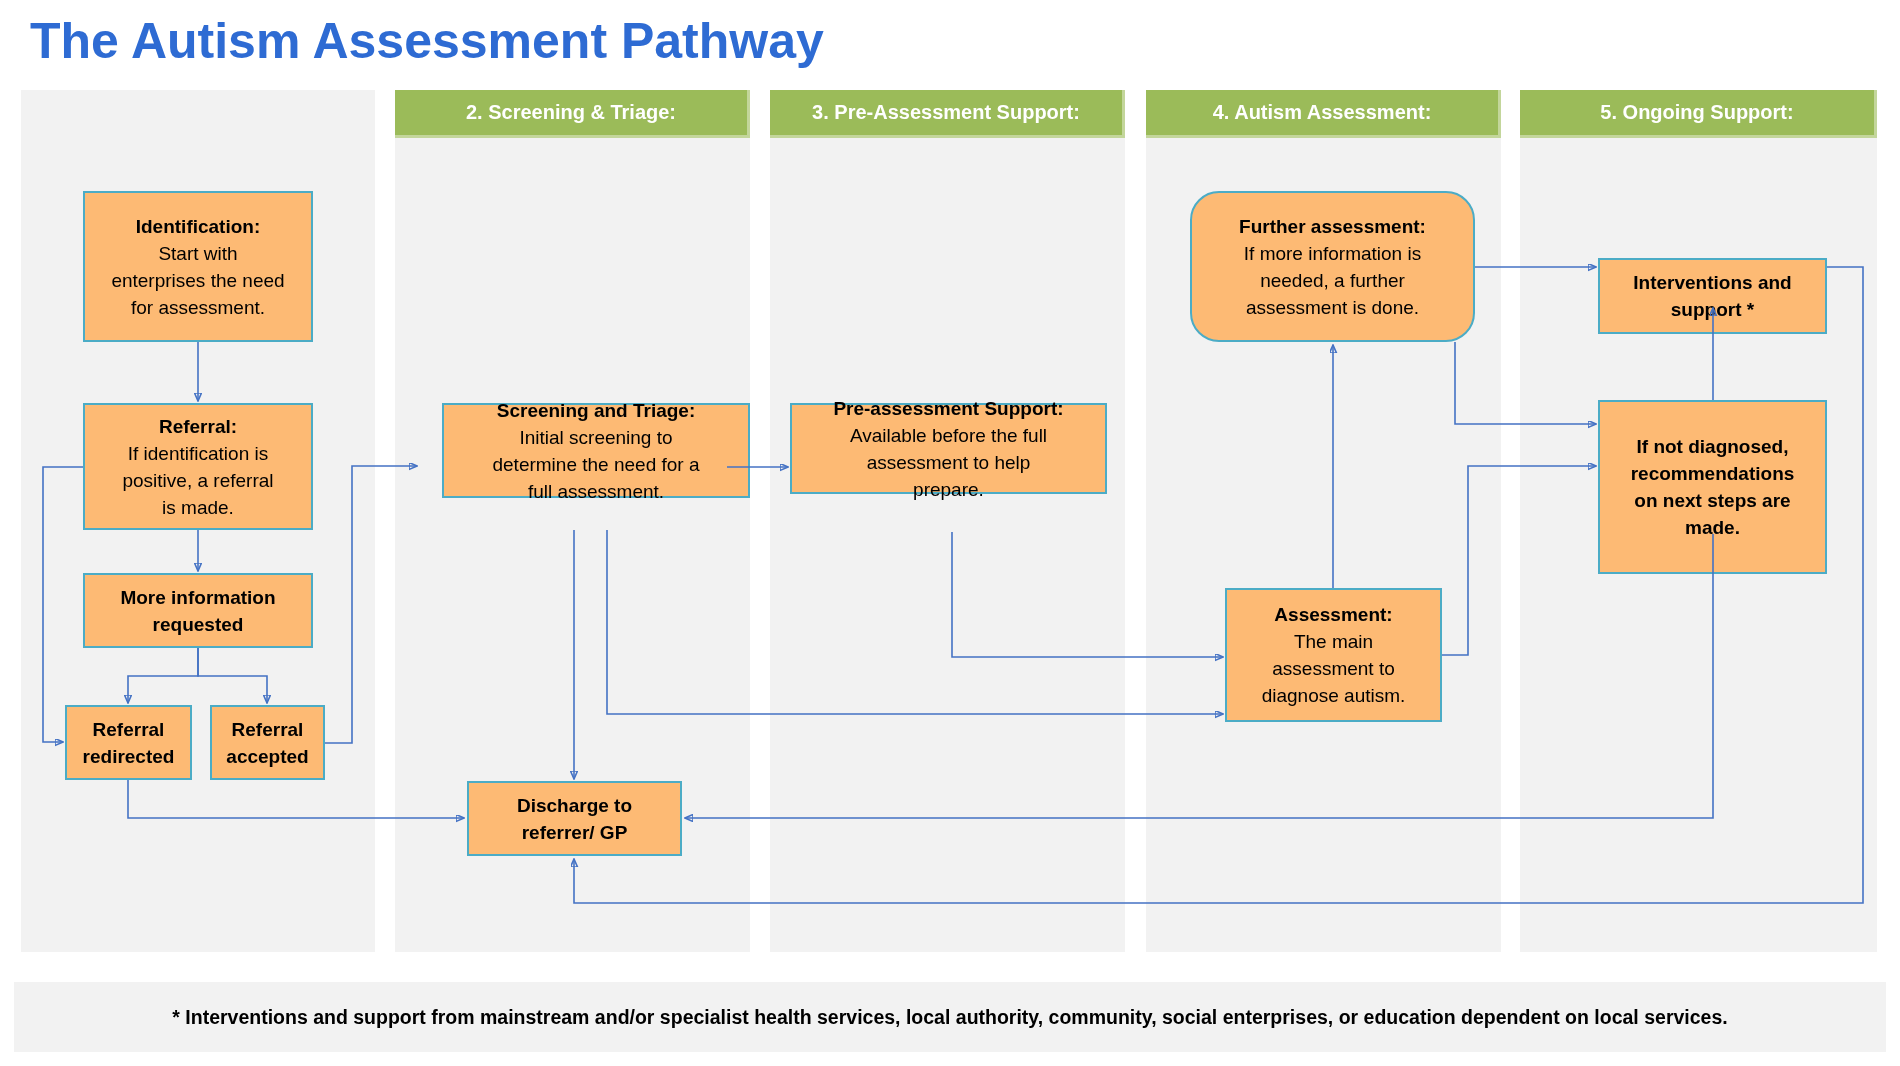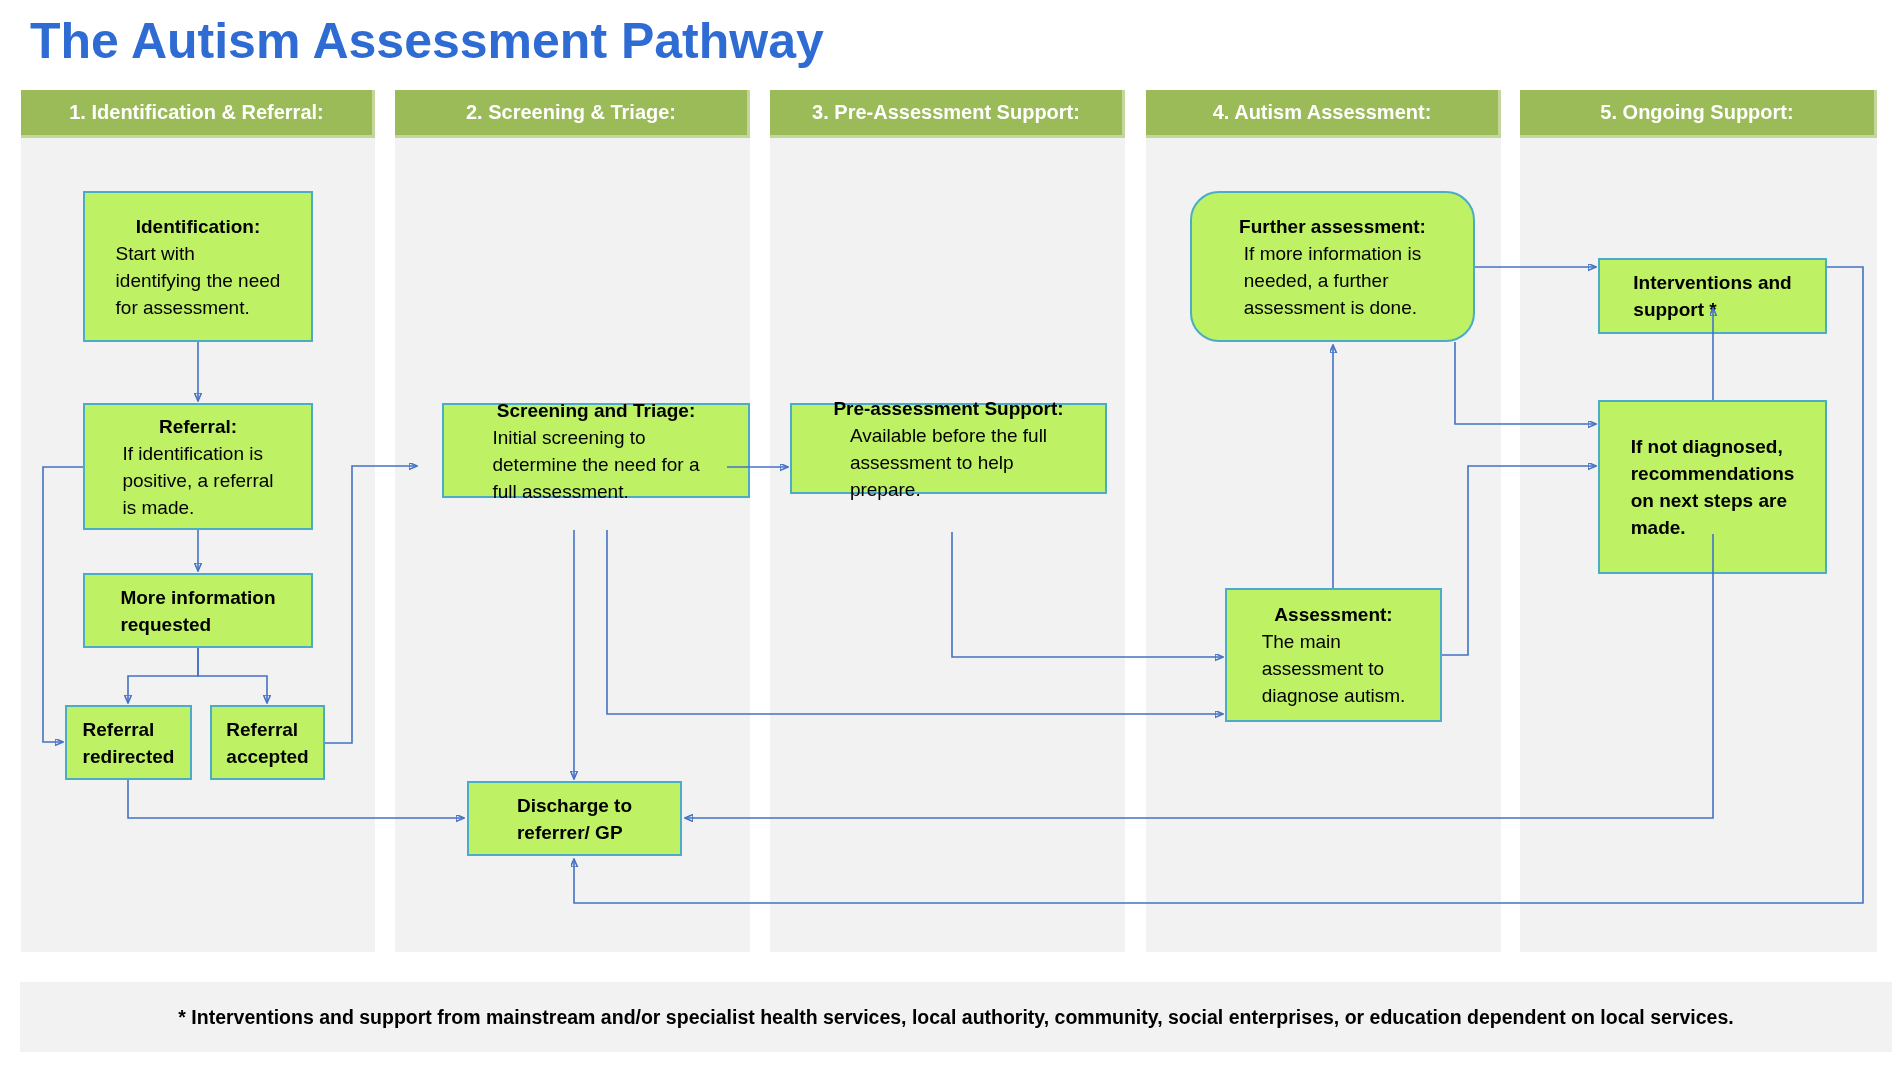--- a/index.html
+++ b/index.html
@@ -17,33 +17,33 @@
     position:absolute; top:90px; height:48px;
     background:#9BBB59;
     border-right:3px solid #C3D69B; border-bottom:3px solid #C3D69B;
     box-sizing:border-box;
     color:#ffffff; font-weight:bold; font-size:20px;
     display:flex; align-items:center; justify-content:center;
     z-index:1;
   }
   .node{
     position:absolute;
-    background:#bef264; border:2px solid #4BACC6;
+    background:#fdba74; border:2px solid #4BACC6;
     box-sizing:border-box;
     display:flex; flex-direction:column; align-items:center; justify-content:center;
-    text-align:left; color:#000000;
+    text-align:center; color:#000000;
     font-size:19px; line-height:27px;
     z-index:2; padding:18px 4px;
   }
   .node-title{font-weight:bold; white-space:pre-line;}
   .node-body{white-space:pre-line;}
   .connector-layer{position:absolute; left:0; top:0; z-index:5; pointer-events:none;}
   .connector-layer path{fill:none; stroke:#4472C4; stroke-width:1.6;}
   .footnote-bar{
-    position:absolute; left:20px; top:982px; width:1872px; height:70px;
+    position:absolute; left:14px; top:982px; width:1872px; height:70px;
     background:#F2F2F2; box-sizing:border-box;
     display:flex; align-items:center; justify-content:center;
     z-index:1;
   }
   .footnote-text{
     font-size:19.5px; font-weight:bold; color:#000000;
     text-align:center; line-height:26px; padding:0 20px;
   }
 </style>
 </head>
@@ -52,30 +52,29 @@
 <div class="stage">
 
   <div class="page-title">The Autism Assessment Pathway</div>
 
   <div class="col-panel" style="left:21px;  width:354px;"></div>
   <div class="col-panel" style="left:395px; width:355px;"></div>
   <div class="col-panel" style="left:770px; width:355px;"></div>
   <div class="col-panel" style="left:1146px;width:355px;"></div>
   <div class="col-panel" style="left:1520px;width:357px;"></div>
 
-  <div class="col-header" style="left:21px;  width:354px;">1. Identification &amp; Referral:</div>
   <div class="col-header" style="left:395px; width:355px;">2. Screening &amp; Triage:</div>
   <div class="col-header" style="left:770px; width:355px;">3. Pre-Assessment Support:</div>
   <div class="col-header" style="left:1146px;width:355px;">4. Autism Assessment:</div>
   <div class="col-header" style="left:1520px;width:357px;">5. Ongoing Support:</div>
 
   <div class="node" style="left:83px;top:191px;width:230px;height:151px;">
     <div class="node-title">Identification:</div>
     <div class="node-body">Start with
-identifying the need
+enterprises the need
 for assessment.</div>
   </div>
 
   <div class="node" style="left:83px;top:403px;width:230px;height:127px;">
     <div class="node-title">Referral:</div>
     <div class="node-body">If identification is
 positive, a referral
 is made.</div>
   </div>
 

